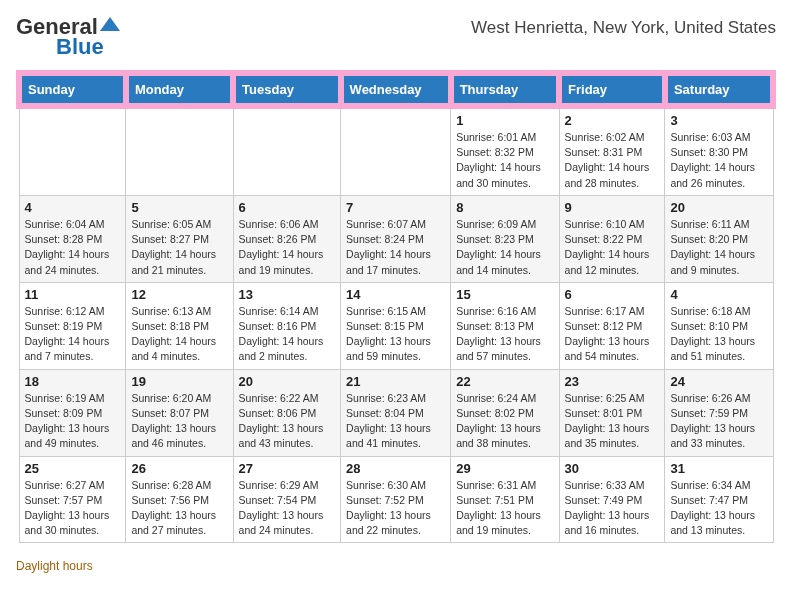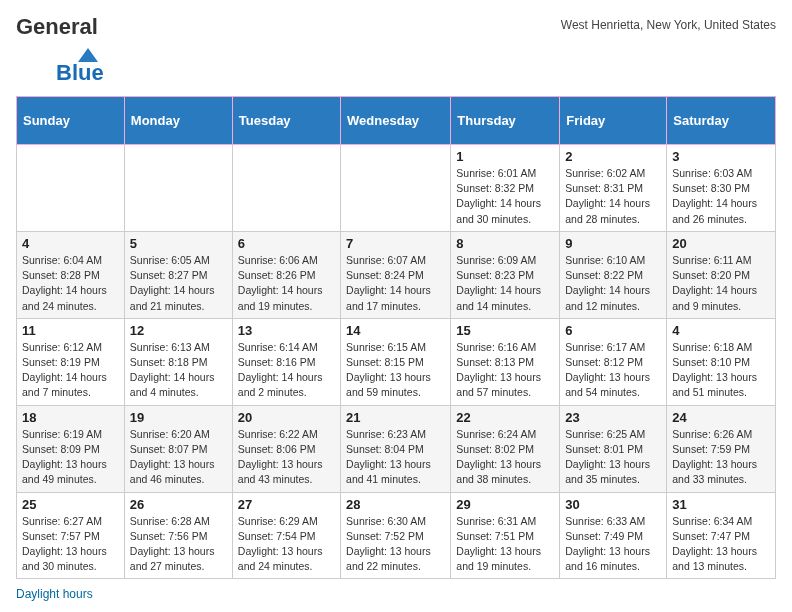--- a/index.html
+++ b/index.html
@@ -31,37 +31,37 @@
     .title-area {
       text-align: right;
     }
     .month-title {
       font-size: 38px;
       font-weight: bold;
       color: #222;
       line-height: 1.1;
     }
     .location {
-      font-size: 12px;
+      font-size: 17px;
       color: #444;
       margin-top: 2px;
     }
     .calendar-table {
       width: 100%;
       border-collapse: collapse;
       font-size: 11px;
     }
     .calendar-table thead tr th {
       background: #2a7abf;
       color: #fff;
       text-align: left;
-      padding: 16px 6px;
+      padding: 6px 6px;
       font-size: 13px;
       font-weight: bold;
-      border: 1px solid #f9a8d4;
+      border: 6px solid #f9a8d4;
     }
     .calendar-table tbody tr td {
       border: 1px solid #ccc;
       vertical-align: top;
       padding: 4px 5px;
       width: 113px;
       min-height: 80px;
       height: 80px;
       background: #fff;
     }
@@ -76,31 +76,31 @@
     }
     .day-info {
       color: #333;
       font-size: 10.5px;
       line-height: 1.45;
     }
     .empty-cell {
       background: #fff !important;
     }
     .footer-note {
-      margin-top: 8px;
+      margin-top: 16px;
       font-size: 12px;
-      color: #0369a1;
+      color: #a16207;
     }
   </style>
 </head>
 <body>
 
 <div class="header-area">
   <div class="logo">
-    <div style="display:flex;align-items:flex-end;gap:14px;flex-direction:column;">
+    <div style="display:flex;align-items:center;gap:2px;">
       <span class="logo-text logo-general">General</span>
       <svg width="20" height="16" viewBox="0 0 20 16" style="margin-top:-4px;">
         <polygon points="0,14 10,0 20,14" fill="#2a7abf"></polygon>
       </svg>
     </div>
     <span class="logo-text logo-blue" style="margin-top:-2px;margin-left:40px;">Blue</span>
   </div>
   <div class="title-area">
     <div class="location">West Henrietta, New York, United States</div>
   </div>

